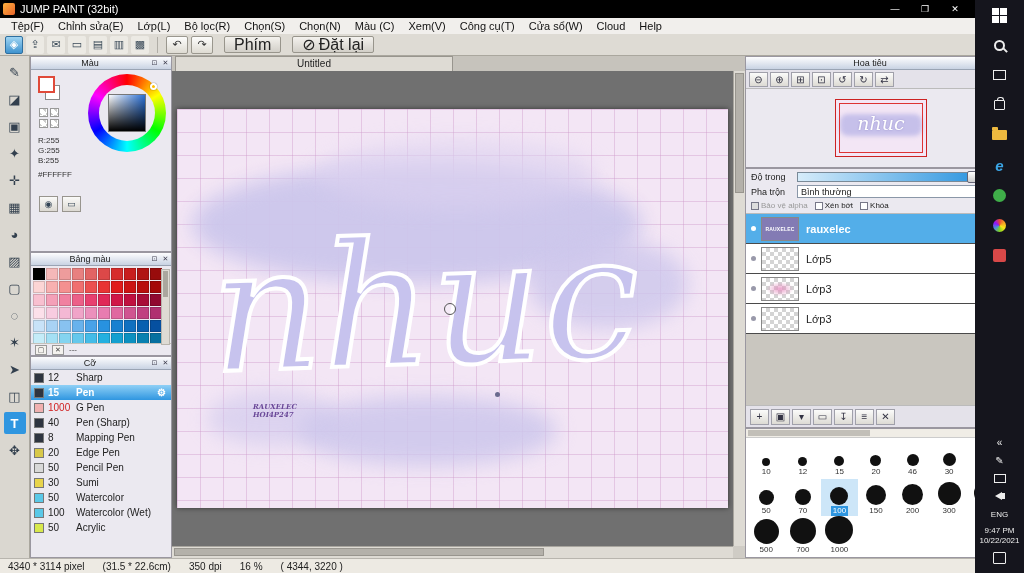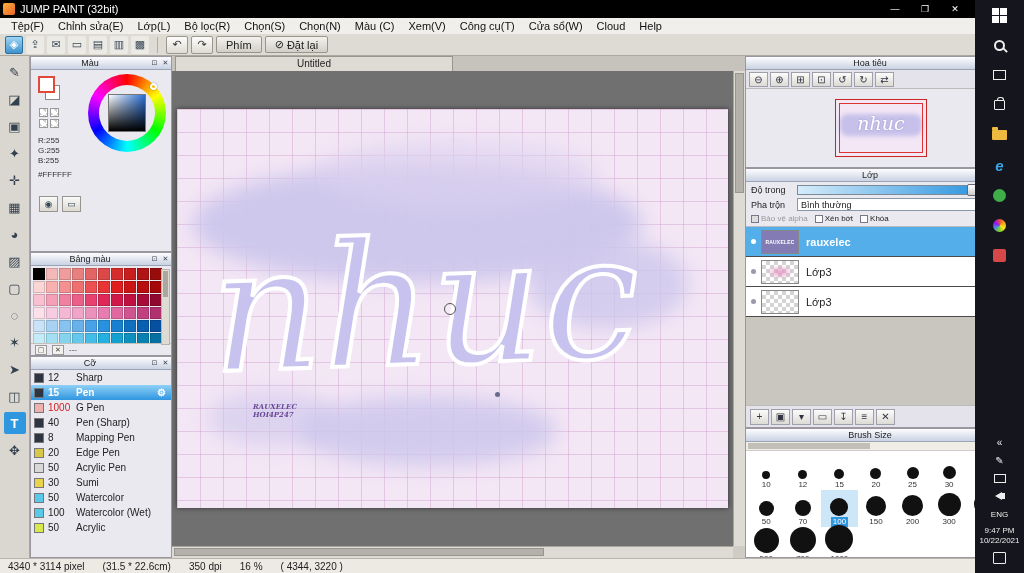--- a/index.html
+++ b/index.html
@@ -21,21 +21,21 @@
 
   
   .toolbar { position:absolute; left:0; top:34px; right:49px; height:22px; background:#dedbd4;
              border-bottom:1px solid #aaa79e; display:flex; align-items:center; padding-left:5px; gap:3px; }
   .tb-icon { width:18px; height:18px; display:flex; align-items:center; justify-content:center;
              font-size:11px; color:#3a4a58; border:1px solid transparent; border-radius:2px; background:#eceae4; }
   .tb-icon.accent { background:linear-gradient(#9fd4f2,#3f93cf); color:#fff; border-color:#2f6f9f; }
   .tb-sep { width:1px; height:16px; background:#b0ada6; margin:0 5px; }
   .tb-btn { width:22px; height:18px; border:1px solid #9a978e; border-radius:2px; font-size:11px; color:#333;
             background:linear-gradient(#fdfdfc,#dedbd2); display:flex; align-items:center; justify-content:center; }
-  .pill-btn { height:17px; padding:0 9px; margin-left:0; font-size:11px; color:#222;
+  .pill-btn { height:17px; padding:0 9px; margin-left:8px; font-size:16px; color:#222;
               border:1px solid #98958c; border-radius:2px; background:linear-gradient(#f4f2ee,#d2cfc8);
               display:flex; align-items:center; gap:3px; }
 
   
   .main { position:absolute; left:0; top:56px; right:49px; bottom:15px; background:#6f6f6f; }
 
   
   .toolstrip { position:absolute; left:0; top:0; bottom:0; width:30px; background:#dad7d0; border-right:1px solid #aaa79e; }
   .tool { width:22px; height:22px; margin:5px auto 4px; display:flex; align-items:center; justify-content:center;
           font-size:13px; color:#33404e; border-radius:2px; }
@@ -610,21 +610,21 @@
             <div class="brush-row">
               <span class="brush-chip" style="background: rgb(216, 200, 74);"></span>
               <span class="brush-num">20</span>
               <span class="brush-name">Edge Pen</span>
 
             </div>
 
             <div class="brush-row">
               <span class="brush-chip" style="background: rgb(216, 216, 216);"></span>
               <span class="brush-num">50</span>
-              <span class="brush-name">Acrylic Pen</span>
+              <span class="brush-name">Pencil Pen</span>
 
             </div>
 
             <div class="brush-row">
               <span class="brush-chip" style="background: rgb(232, 212, 76);"></span>
               <span class="brush-num">30</span>
               <span class="brush-name">Sumi</span>
 
             </div>
 
@@ -726,25 +726,20 @@
         <div class="nav-body">
           <div class="nav-thumb">
             <span class="band"></span>
             <span class="mini-word">nhuc</span>
             <span class="view-rect"></span>
           </div>
         </div>
       </div>
 
       <div class="panel panel-lop">
-        <div class="panel-header">
-          <span class="ph-title">Lớp</span>
-          <span class="ph-icon">⊡</span>
-          <span class="ph-icon">✕</span>
-        </div>
         <div class="lop-controls">
           <div class="ctl-row">
             <span class="ctl-label">Độ trong</span>
             <span class="op-slider">
                 <i></i>
               </span>
             <span class="op-value">100 %</span>
           </div>
           <div class="ctl-row">
             <span class="ctl-label">Pha trộn</span>
@@ -778,36 +773,46 @@
               <span class="vis-cell">
                 <i class="vis-dot"></i>
               </span>
               <span class="layer-thumb" data-thumb="label">
                 <span class="thumb-text">RAUXELEC</span>
               </span>
               <span class="layer-name">rauxelec</span>
               <span class="layer-gear"></span>
             </div>
 
-
             <div class="layer-row">
               <span class="vis-cell">
                 <i class="vis-dot"></i>
               </span>
-              <span class="layer-thumb" data-thumb="checker-pink">
+              <span class="layer-thumb" data-thumb="checker">
                 <span class="thumb-text"></span>
               </span>
-              <span class="layer-name">Lớp3</span>
+              <span class="layer-name">Lớp5</span>
 
             </div>
 
             <div class="layer-row">
               <span class="vis-cell">
                 <i class="vis-dot"></i>
               </span>
+              <span class="layer-thumb" data-thumb="checker-pink">
+                <span class="thumb-text"></span>
+              </span>
+              <span class="layer-name">Lớp3</span>
+
+            </div>
+
+            <div class="layer-row">
+              <span class="vis-cell">
+                <i class="vis-dot"></i>
+              </span>
               <span class="layer-thumb" data-thumb="checker">
                 <span class="thumb-text"></span>
               </span>
               <span class="layer-name">Lớp3</span>
 
             </div>
 
 
           <div class="lop-scroll">
               <i></i>
@@ -840,25 +845,20 @@
             </span>
 
             <span class="lop-btn">
               <span>✕</span>
             </span>
 
         </div>
       </div>
 
       <div class="panel panel-bs" style="position:relative;">
-        <div class="panel-header">
-          <span class="ph-title">Brush Size</span>
-          <span class="ph-icon">⊡</span>
-          <span class="ph-icon">✕</span>
-        </div>
         <div class="bs-hscroll">
             <i></i>
           </div>
         <div class="bs-body">
 
             <div class="bs-cell">
               <i class="bs-circle" style="height: 8px; width: 8px;"></i>
               <span class="bs-label">10</span>
             </div>
 
@@ -872,21 +872,21 @@
               <span class="bs-label">15</span>
             </div>
 
             <div class="bs-cell">
               <i class="bs-circle" style="height: 11px; width: 11px;"></i>
               <span class="bs-label">20</span>
             </div>
 
             <div class="bs-cell">
               <i class="bs-circle" style="height: 12px; width: 12px;"></i>
-              <span class="bs-label">25</span>
+              <span class="bs-label">46</span>
             </div>
 
             <div class="bs-cell">
               <i class="bs-circle" style="height: 13px; width: 13px;"></i>
               <span class="bs-label">30</span>
             </div>
 
             <div class="bs-cell">
               <i class="bs-circle" style="height: 14px; width: 14px;"></i>
               <span class="bs-label">40</span>

